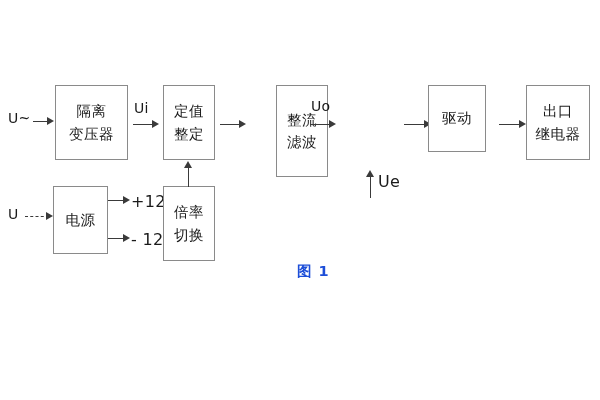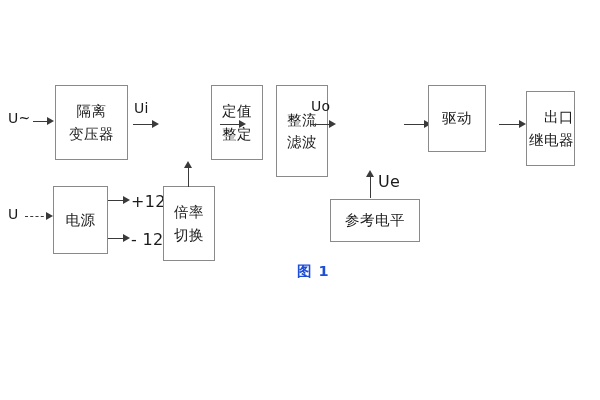--- a/index.html
+++ b/index.html
@@ -102,21 +102,21 @@
 
   <div class="block" style="left:55px; top:85px; width:73px; height:75px;">
     <span class="ln">隔离</span>
     <span class="ln">变压器</span>
   </div>
 
   <div class="lbl" style="left:134px; top:100px;">Ui</div>
   <div class="hline" style="left:133px; top:124px; width:22px;"></div>
   <div class="arrow-r" style="left:152px; top:120px;"></div>
 
-  <div class="block" style="left:163px; top:85px; width:52px; height:75px;margin-left:48px;">
+  <div class="block" style="left:163px; top:85px; width:52px; height:75px;">
     <span class="ln">定值</span>
     <span class="ln">整定</span>
   </div>
 
   <div class="hline" style="left:220px; top:124px; width:22px;"></div>
   <div class="arrow-r" style="left:239px; top:120px;"></div>
 
   <div class="block" style="left:253px; top:85px; width:52px; height:92px;margin-left:23px;">
     <span class="ln">整流</span>
     <span class="ln">滤波</span>
@@ -130,21 +130,21 @@
   <div class="hline" style="left:404px; top:124px; width:23px;"></div>
   <div class="arrow-r" style="left:424px; top:120px;"></div>
 
   <div class="block" style="left:416px; top:85px; width:58px; height:67px;margin-left:12px;">
     <span class="ln">驱动</span>
   </div>
 
   <div class="hline" style="left:499px; top:124px; width:23px;"></div>
   <div class="arrow-r" style="left:519px; top:120px;"></div>
 
-  <div class="block" style="left:526px; top:91px; width:49px; height:75px;align-items:flex-end;">
+  <div class="block" style="left:526px; top:85px; width:64px; height:75px;">
     <span class="ln">出口</span>
     <span class="ln">继电器</span>
   </div>
 
   <div class="lbl" style="left:8px; top:206px;">U</div>
   <div class="dline" style="left:25px; top:216px; width:24px;"></div>
   <div class="arrow-r" style="left:46px; top:212px;"></div>
 
   <div class="block" style="left:53px; top:186px; width:55px; height:68px;">
     <span class="ln">电源</span>
@@ -159,23 +159,20 @@
   <div class="lbl sm" style="left:131px; top:230px;">- 12V</div>
 
   <div class="block" style="left:163px; top:186px; width:52px; height:75px;">
     <span class="ln">倍率</span>
     <span class="ln">切换</span>
   </div>
 
   <div class="vline" style="left:188px; top:167px; height:20px;"></div>
   <div class="arrow-u" style="left:184px; top:161px;"></div>
 
-  <div class="block" style="left:330px; top:199px; width:90px; height:43px;">
-    <span class="ln">参考电平</span>
-  </div>
 
   <div class="vline" style="left:370px; top:176px; height:22px;"></div>
   <div class="arrow-u" style="left:366px; top:170px;"></div>
   <div class="lbl sm" style="left:378px; top:172px;">Ue</div>
 
   <div id="caption" style="left:297px; top:262px;">图 1</div>
 
 </div>
 
 </body></html>

